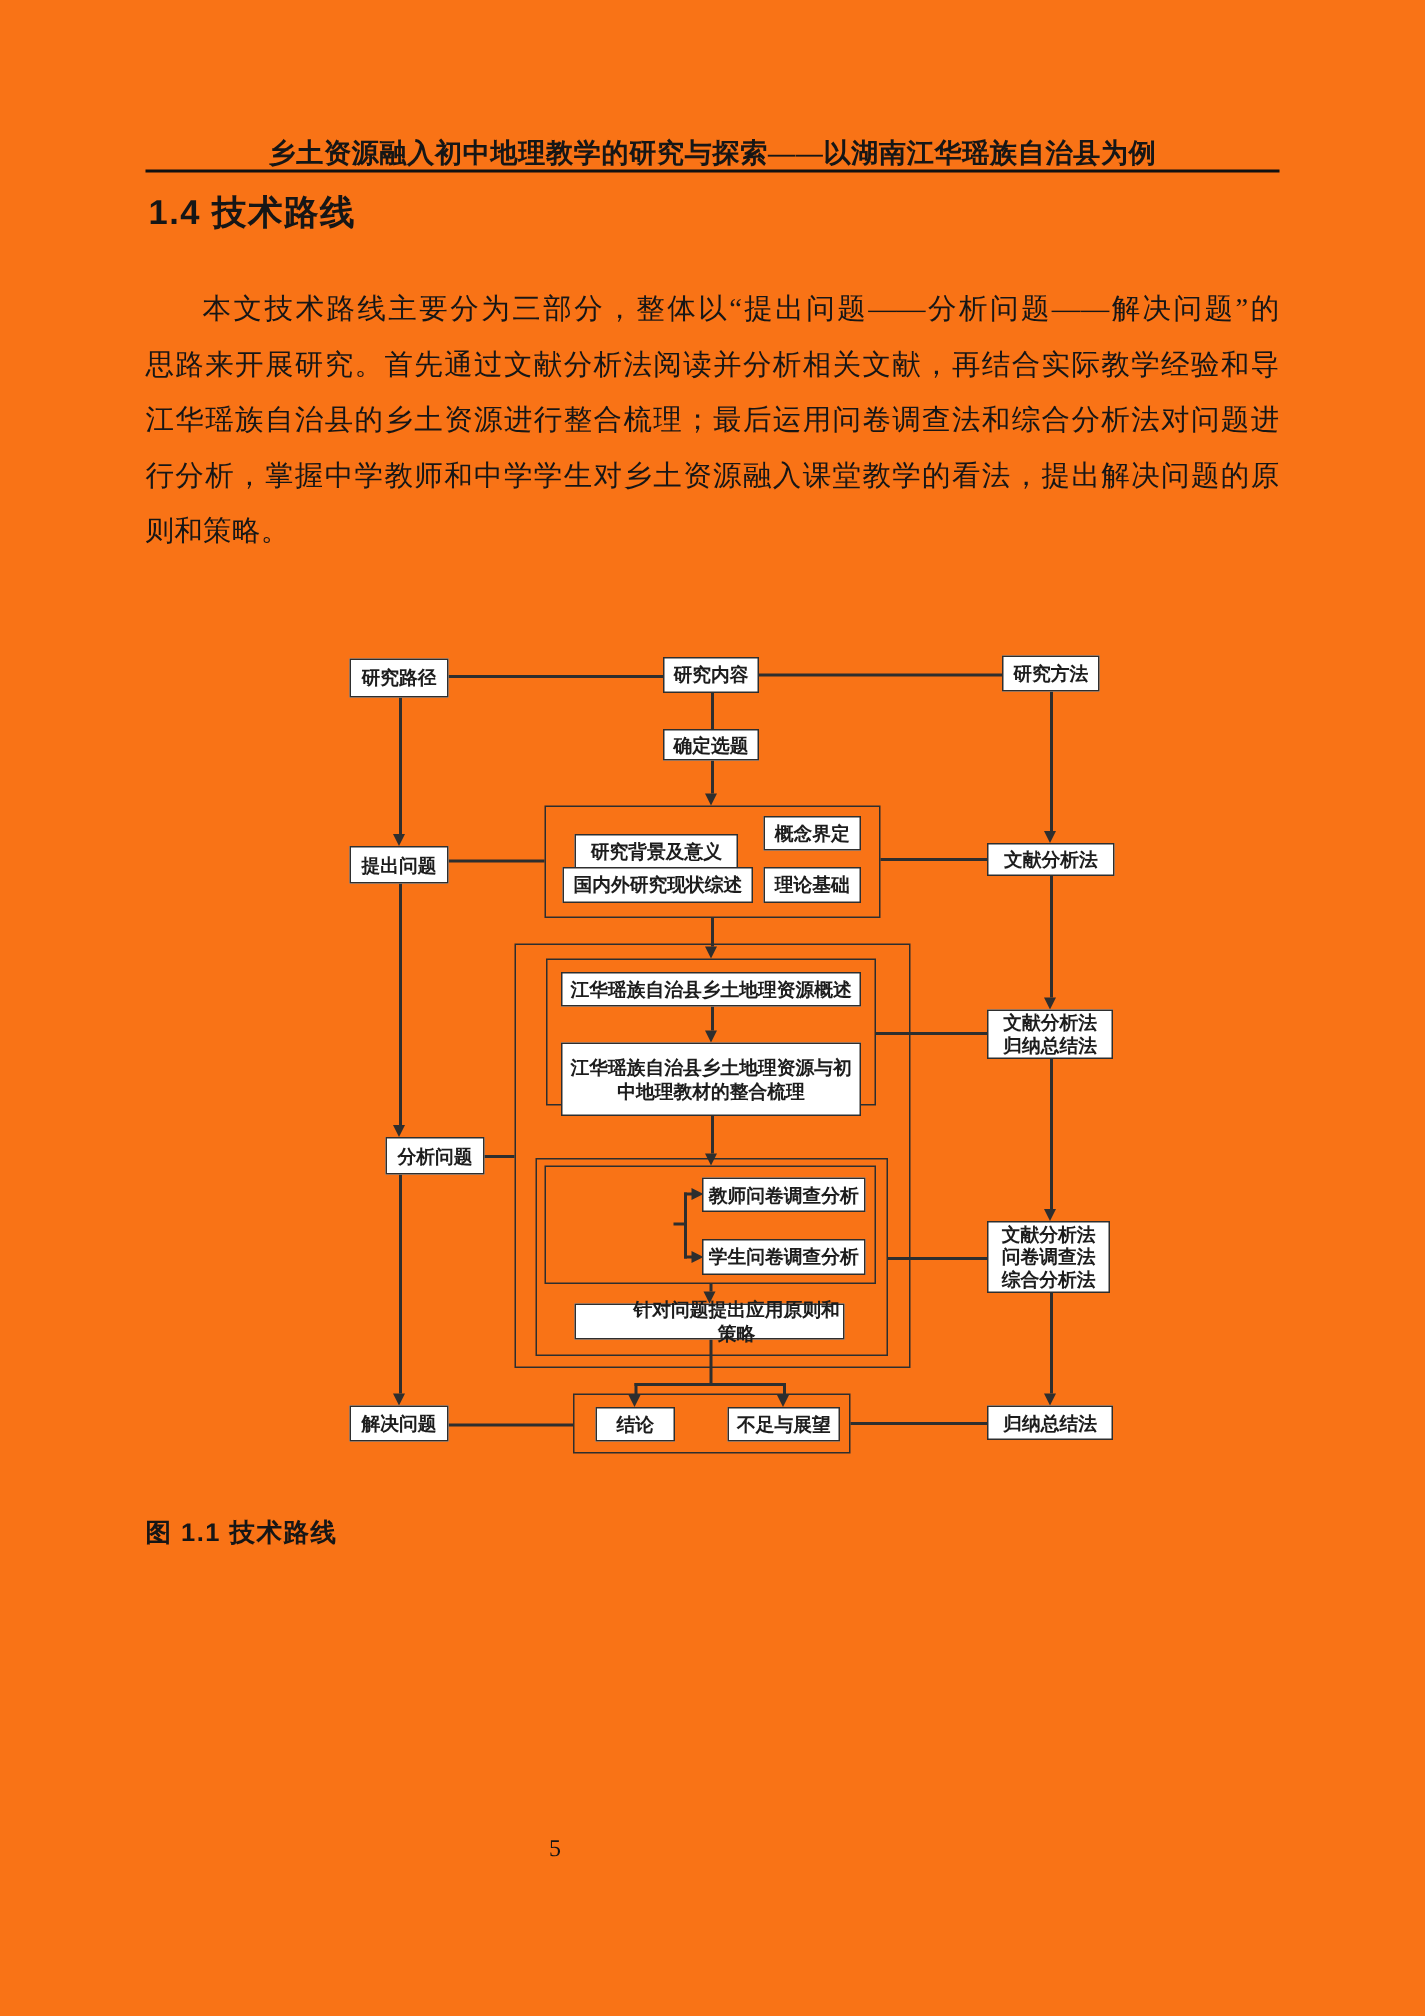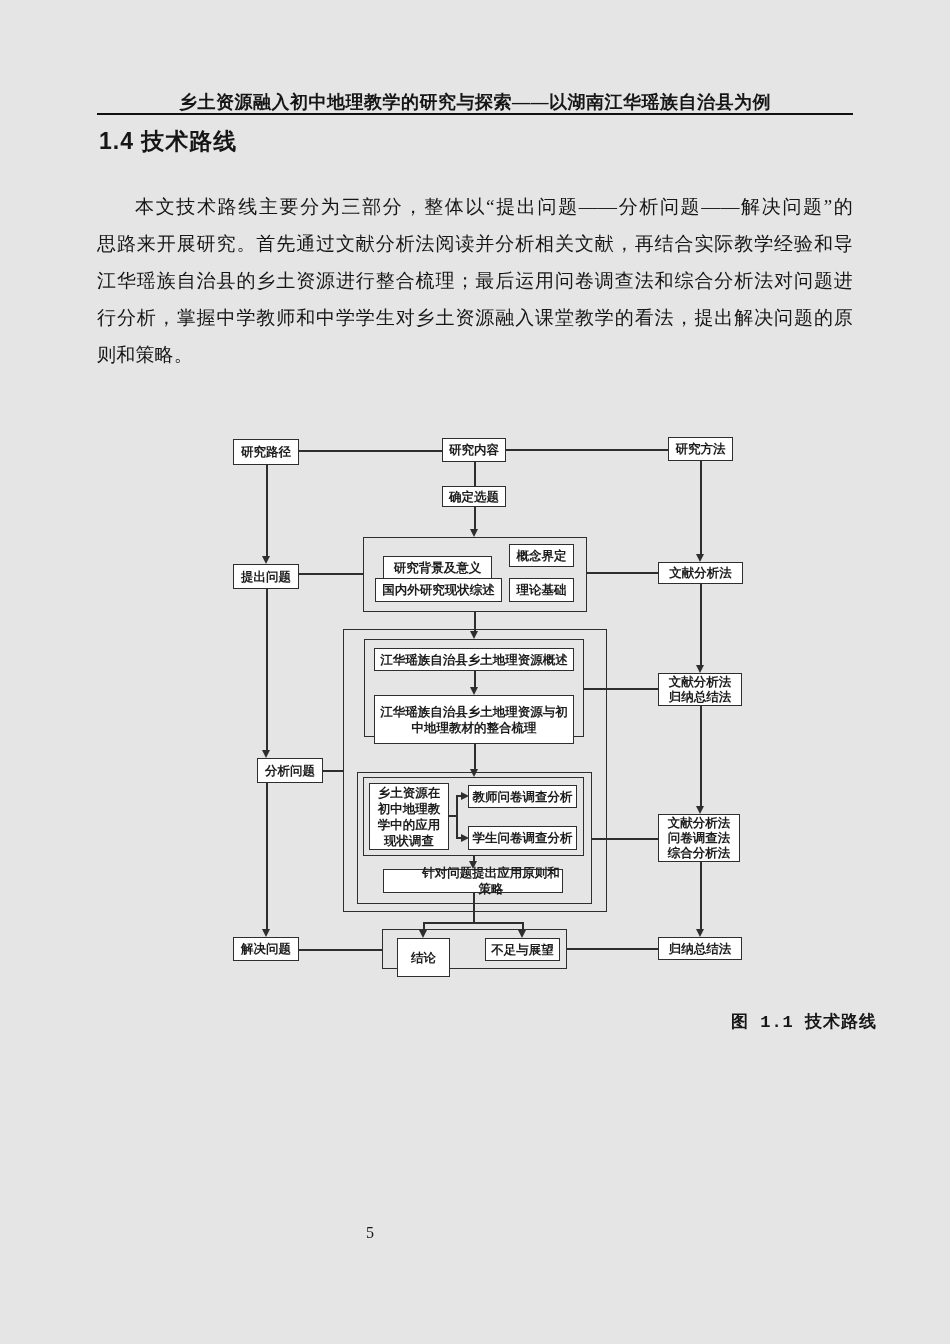--- a/index.html
+++ b/index.html
@@ -1,16 +1,16 @@
 <!DOCTYPE html>
 <html><head>
 <meta charset="utf-8">
 <style>
   html,body{margin:0;padding:0;background:#ffffff;}
-  .page{position:relative;width:950px;height:1344px;background:#e5e5e5;overflow:hidden;
+  .page{position:relative;width:950px;height:1344px;background:#f97316;overflow:hidden;
         font-family:"Liberation Serif",serif;color:#161616;}
 
   .doc-header{position:absolute;left:97px;top:90px;width:756px;text-align:center;
               font-family:"Liberation Serif",serif;font-weight:bold;font-size:18px;letter-spacing:.5px;}
   .header-rule{position:absolute;left:97px;top:113px;width:756px;height:2px;background:#111;}
   .section-title{position:absolute;left:99px;top:126px;font-family:"Liberation Sans",sans-serif;
                  font-weight:bold;font-size:23px;letter-spacing:1px;}
 
   .para{position:absolute;left:97px;top:188px;width:756px;font-size:19px;letter-spacing:.2px;}
   .para .pline{height:37px;line-height:37px;text-align:justify;text-align-last:justify;}
@@ -24,22 +24,22 @@
         display:flex;align-items:center;justify-content:center;text-align:center;
         font-family:Liberation Sans, sans-serif;font-weight:bold;font-size:12.5px;
         line-height:16px;white-space:pre-line;color:#1d1d1d;z-index:3;}
   .node.lh15{line-height:15px;}
   .hline,.vline{position:absolute;background:#2e2e2e;z-index:1;}
   .arr-down{position:absolute;width:0;height:0;border-left:4.5px solid transparent;
             border-right:4.5px solid transparent;border-top:8px solid #2e2e2e;z-index:2;}
   .arr-right{position:absolute;width:0;height:0;border-top:4.5px solid transparent;
              border-bottom:4.5px solid transparent;border-left:8px solid #2e2e2e;z-index:2;}
 
-  .fig-caption{position:absolute;left:97px;top:1010px;width:780px;text-align:right;
-               font-family:Liberation Mono, monospace;font-weight:bold;font-size:17px;letter-spacing:1px;}
+  .fig-caption{position:absolute;left:97px;top:1010px;width:780px;text-align:left;
+               font-family:Liberation Sans, sans-serif;font-weight:bold;font-size:17px;letter-spacing:1px;}
   .page-number{position:absolute;left:366px;top:1224px;font-size:16px;}
 </style>
 </head>
 <body>
 
 <div class="page">
 
   <div class="doc-header">乡土资源融入初中地理教学的研究与探索——以湖南江华瑶族自治县为例</div>
   <div class="header-rule"></div>
   <div class="section-title">1.4 技术路线</div>
@@ -123,33 +123,29 @@
     <div class="node" style="left:375px;top:578px;width:127px;height:24px;">国内外研究现状综述</div>
     <div class="node" style="left:509px;top:578px;width:65px;height:24px;">理论基础</div>
 
     <div class="node" style="left:374px;top:648px;width:200px;height:23px;">江华瑶族自治县乡土地理资源概述</div>
     <div class="node" style="left:374px;top:695px;width:200px;height:49px;">江华瑶族自治县乡土地理资源与初
 中地理教材的整合梳理</div>
     <div class="node lh15" style="left:658px;top:673px;width:84px;height:33px;">文献分析法
 归纳总结法</div>
 
     <div class="node" style="left:233px;top:758px;width:66px;height:25px;margin-left:24px;">分析问题</div>
-    <div class="node" style="left:369px;top:783px;width:80px;height:67px;">乡土资源在
-初中地理教
-学中的应用
-现状调查</div>
     <div class="node" style="left:468px;top:785px;width:109px;height:23px;">教师问卷调查分析</div>
     <div class="node" style="left:468px;top:826px;width:109px;height:24px;">学生问卷调查分析</div>
     <div class="node lh15" style="left:658px;top:814px;width:82px;height:48px;">文献分析法
 问卷调查法
 综合分析法</div>
 
     <div class="node" style="left:383px;top:869px;width:180px;height:24px;padding-left:36px;">针对问题提出应用原则和策略</div>
 
     <div class="node" style="left:233px;top:937px;width:66px;height:24px;">解决问题</div>
-    <div class="node" style="left:397px;top:938px;width:53px;height:39px;">结论</div>
+    <div class="node" style="left:397px;top:938px;width:53px;height:23px;">结论</div>
     <div class="node" style="left:485px;top:938px;width:75px;height:23px;">不足与展望</div>
     <div class="node" style="left:658px;top:937px;width:84px;height:23px;">归纳总结法</div>
   </div>
 
   <div class="fig-caption">图 1.1  技术路线</div>
   <div class="page-number">5</div>
 </div>
 
 </body></html>

